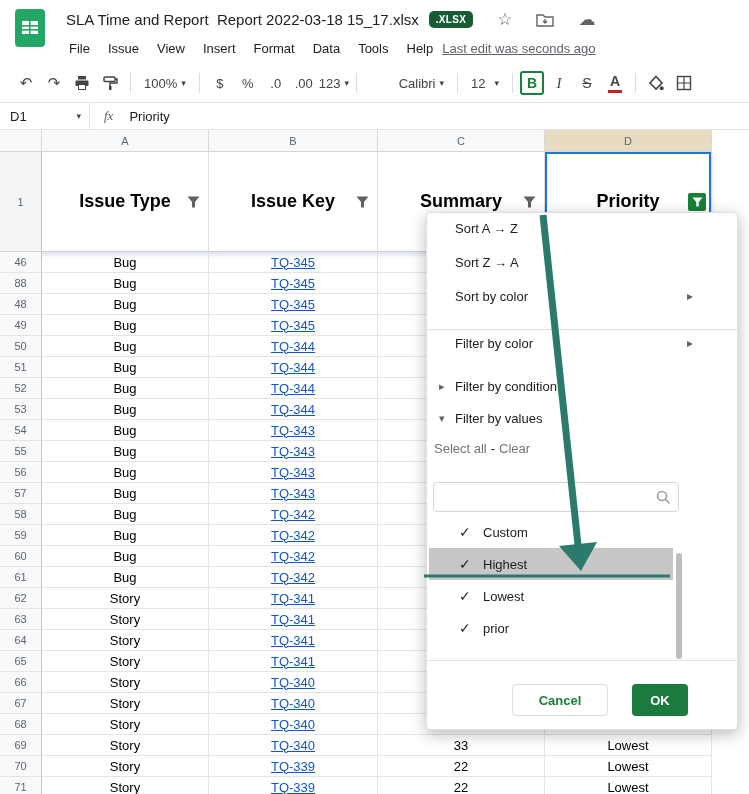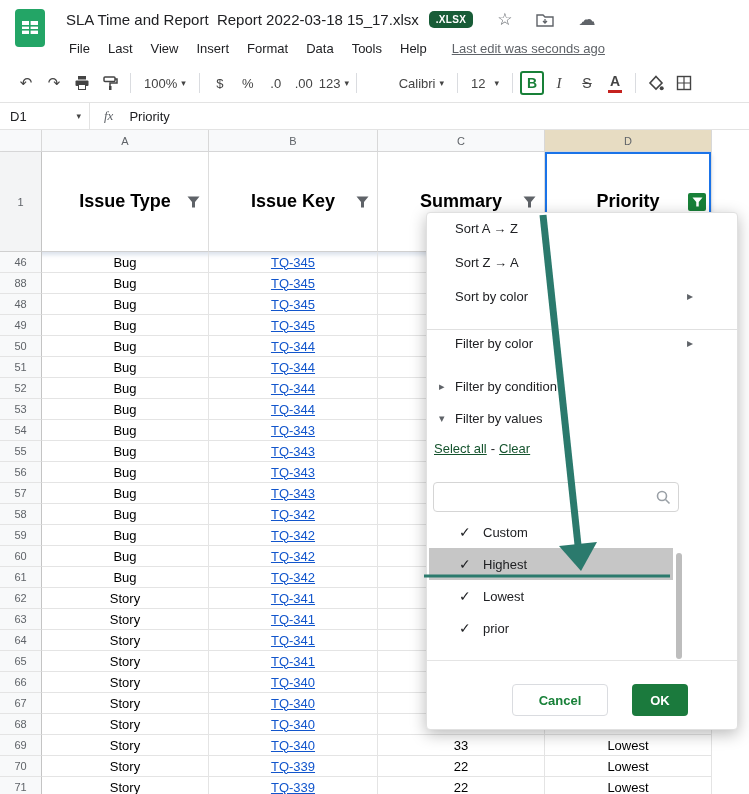--- a/index.html
+++ b/index.html
@@ -9,21 +9,21 @@
 
   
   .logo{position:absolute;left:13px;top:8px}
   .title-row{position:absolute;left:66px;top:11px;display:flex;align-items:center}
   .doc-title{font-size:15px;color:#202124;white-space:pre}
   .xlsx-badge{margin-left:10px;background:#185c37;color:#fff;font-size:10px;
     font-weight:bold;padding:3px 7px;border-radius:5px;letter-spacing:.3px}
   .title-icon{margin-left:24px;color:#5f6368;font-size:17px;line-height:1;display:flex;align-items:center}
   .menu-row{position:absolute;left:60px;top:39px;display:flex;align-items:center;font-size:13px}
   .menu-item{padding:2px 9px;border-radius:4px;cursor:default}
-  .last-edit{margin-left:16px;color:#5f6368;text-decoration:underline;font-size:13px}
+  .last-edit{color:#5f6368;text-decoration:underline;font-size:13px}
 
   
   .toolbar{position:absolute;top:64px;left:0;width:749px;height:38px;display:flex;
     align-items:center;padding-left:12px;color:#444}
   .tb-btn{min-width:26px;height:26px;display:flex;align-items:center;justify-content:center;
     border-radius:4px;font-size:15px;margin:0 1px;white-space:nowrap}
   .tb-sep{width:1px;height:20px;background:#dadce0;margin:0 6px}
   .caret{font-size:9px;color:#444;margin-left:4px}
   .fmt{font-size:13px}
   .zoom-btn,.font-btn,.size-btn{font-size:13px;padding:0 6px}
@@ -77,21 +77,21 @@
   
   .filter-panel{position:absolute;left:426px;top:212px;width:312px;height:518px;background:#fff;
     border:1px solid #e0e0e0;border-radius:4px;box-shadow:0 4px 16px rgba(0,0,0,.28);
     z-index:10;font-size:13px;color:#202124;padding-top:8px}
   .fm-item{height:34px;display:flex;padding-left:28px;position:relative}
   .fm-sub{position:absolute;right:44px;color:#5f6368;font-size:12px}
   .fm-divider{border-top:1px solid #e0e0e0;margin:6px 0}
   .fm-toggle{height:32px;display:flex;align-items:center;padding-left:12px}
   .fm-toggle .tri{font-size:11px;color:#5f6368;width:16px}
   .fm-links{height:28px;display:flex;align-items:center;padding-left:7px;gap:4px}
-  .fm-links a{color:#14532d;text-decoration:underline}
+  .fm-links a{color:#737373;}
   .fm-search{margin:20px 0 4px 6px;width:246px;height:30px;border:1px solid #d5d5d5;
     border-radius:4px;position:relative;display:flex;align-items:center;background:#fff}
   .fm-search input{width:100%;height:100%;border:none;outline:none;padding:0 30px 0 8px;
     font-size:13px;font-family:inherit;background:transparent}
   .mag{position:absolute;right:7px;top:6px;display:flex}
   .opt-list{margin-top:4px}
   .opt-row{height:32px;display:flex;align-items:center;margin-left:2px;width:244px}
   .opt-row.highlight{background:#c6c6c6}
   .opt-check{margin-left:30px;width:24px;font-size:14px;color:#202124}
   .opt-label{font-size:13px;color:#202124}
@@ -132,21 +132,21 @@
       <svg width="18" height="14" viewBox="0 0 18 14">
         <path d="M1 2 h6 l2 2 h8 v9 H1 Z" fill="none" stroke="#5f6368" stroke-width="1.4"></path>
         <path d="M9 10 V6 M7 8 l2 2 2 -2" stroke="#5f6368" stroke-width="1.3" fill="none"></path>
       </svg>
     </span>
     <span class="title-icon">☁</span>
   </div>
 
   <div class="menu-row">
     <span class="menu-item">File</span>
-    <span class="menu-item">Last</span>
+    <span class="menu-item">Issue</span>
     <span class="menu-item">View</span>
     <span class="menu-item">Insert</span>
     <span class="menu-item">Format</span>
     <span class="menu-item">Data</span>
     <span class="menu-item">Tools</span>
     <span class="menu-item">Help</span>
     <span class="last-edit">Last edit was seconds ago</span>
   </div>
 
   <div class="toolbar">

